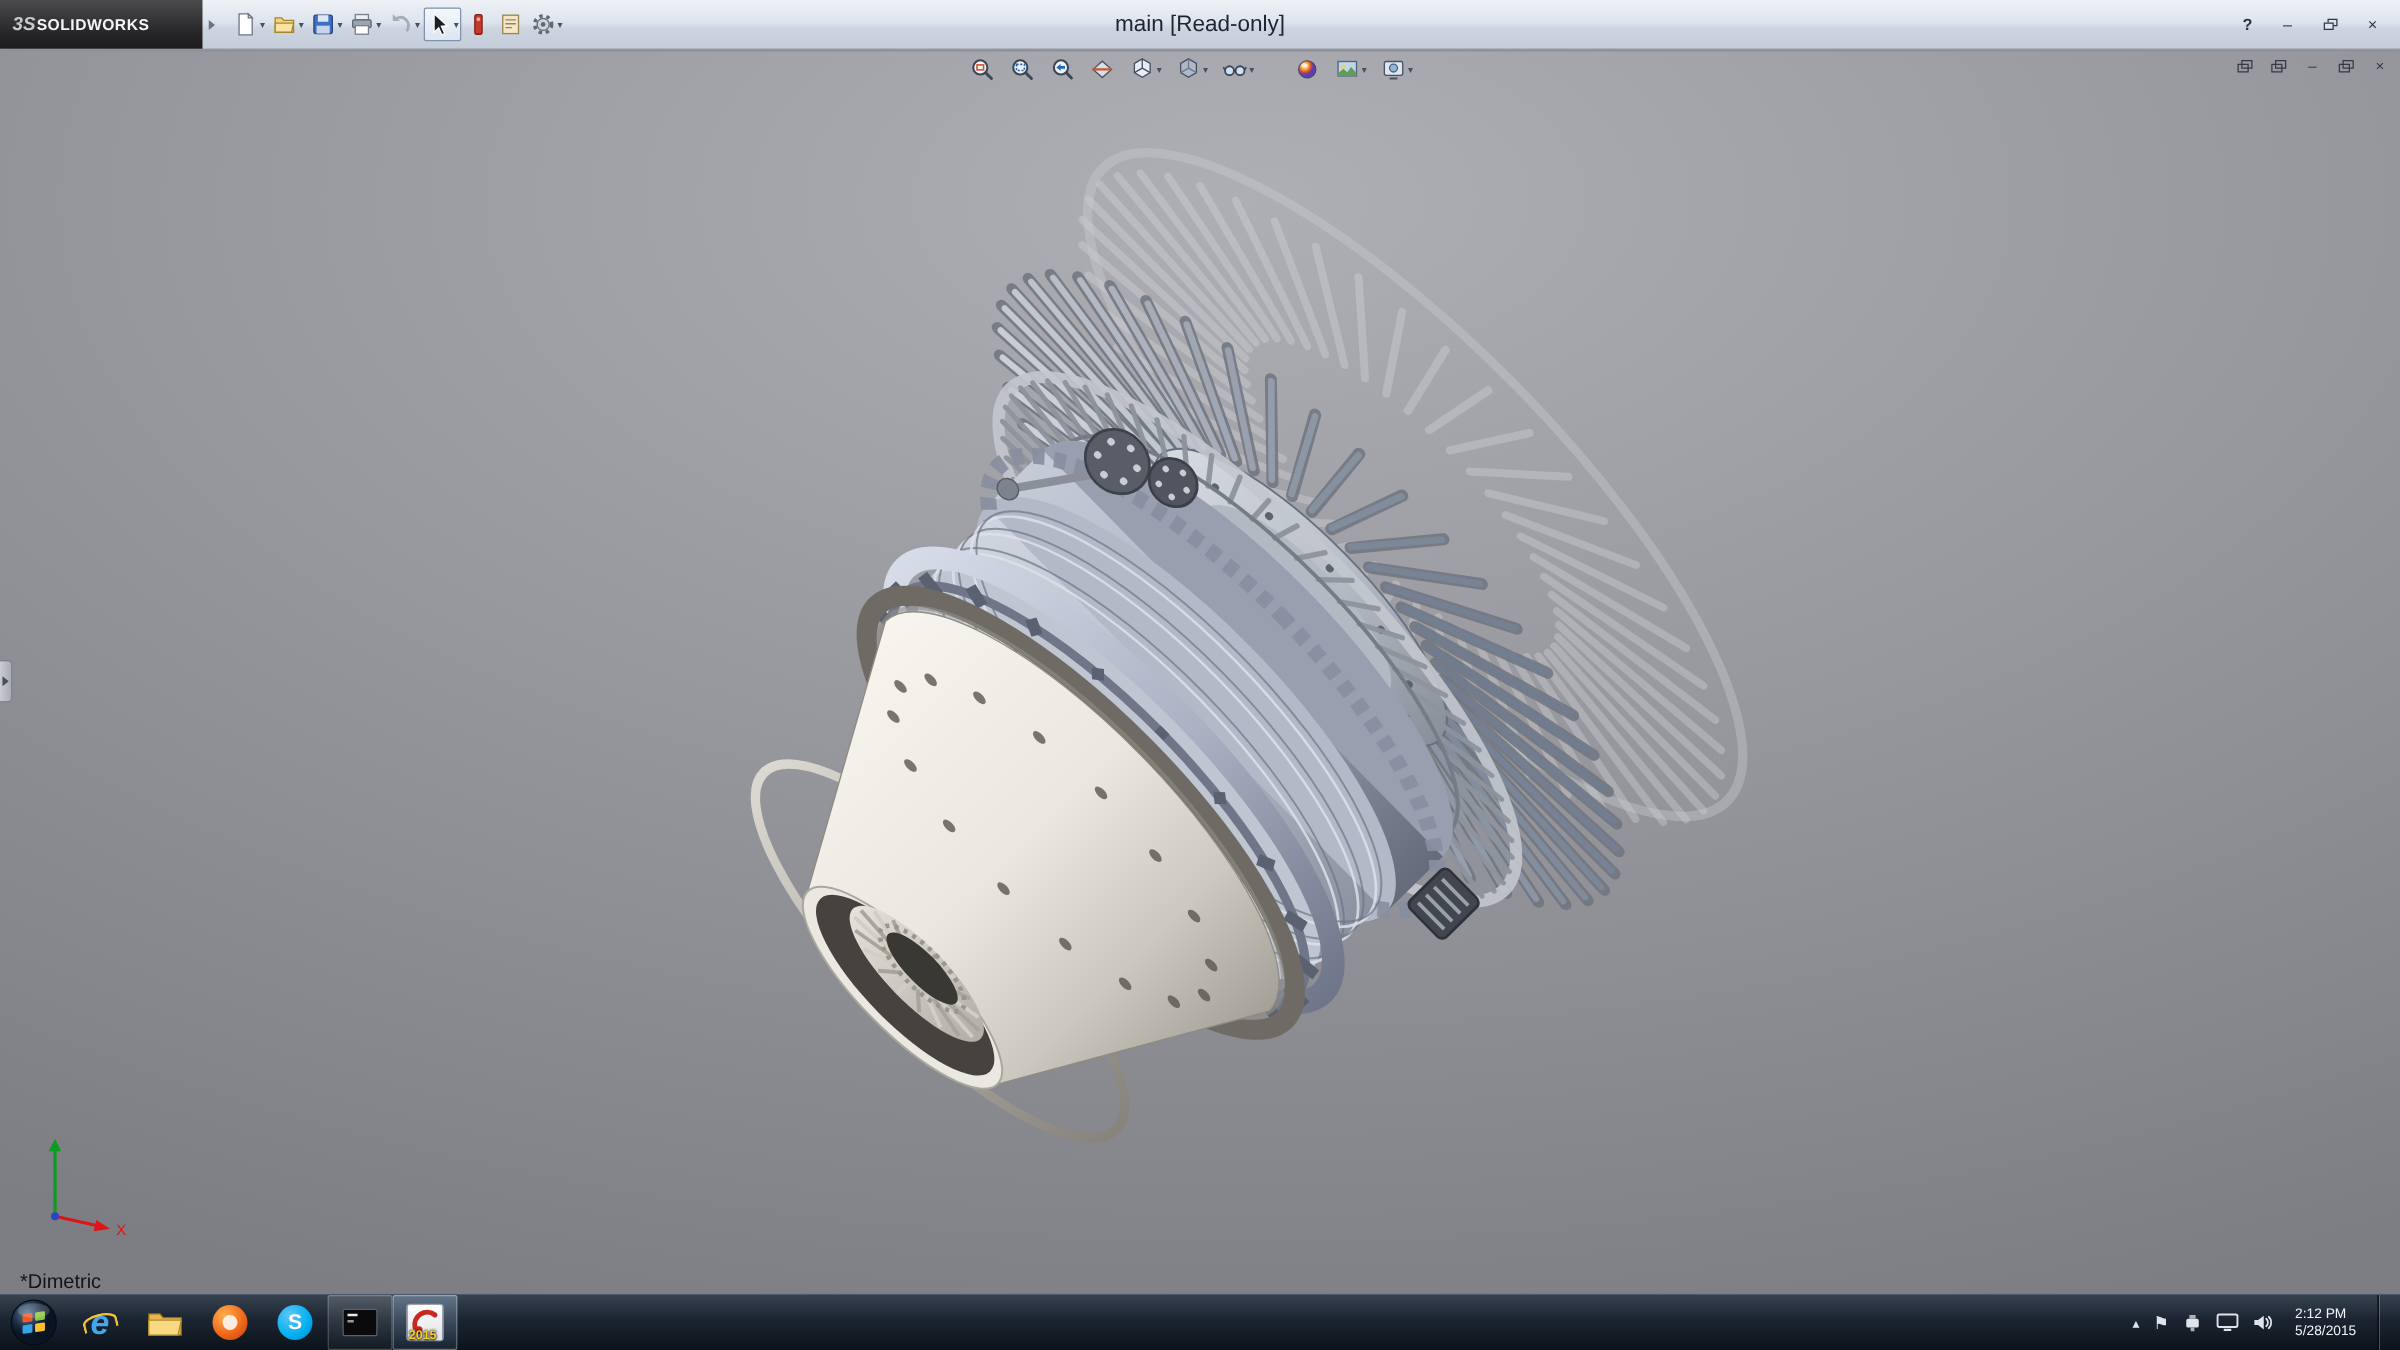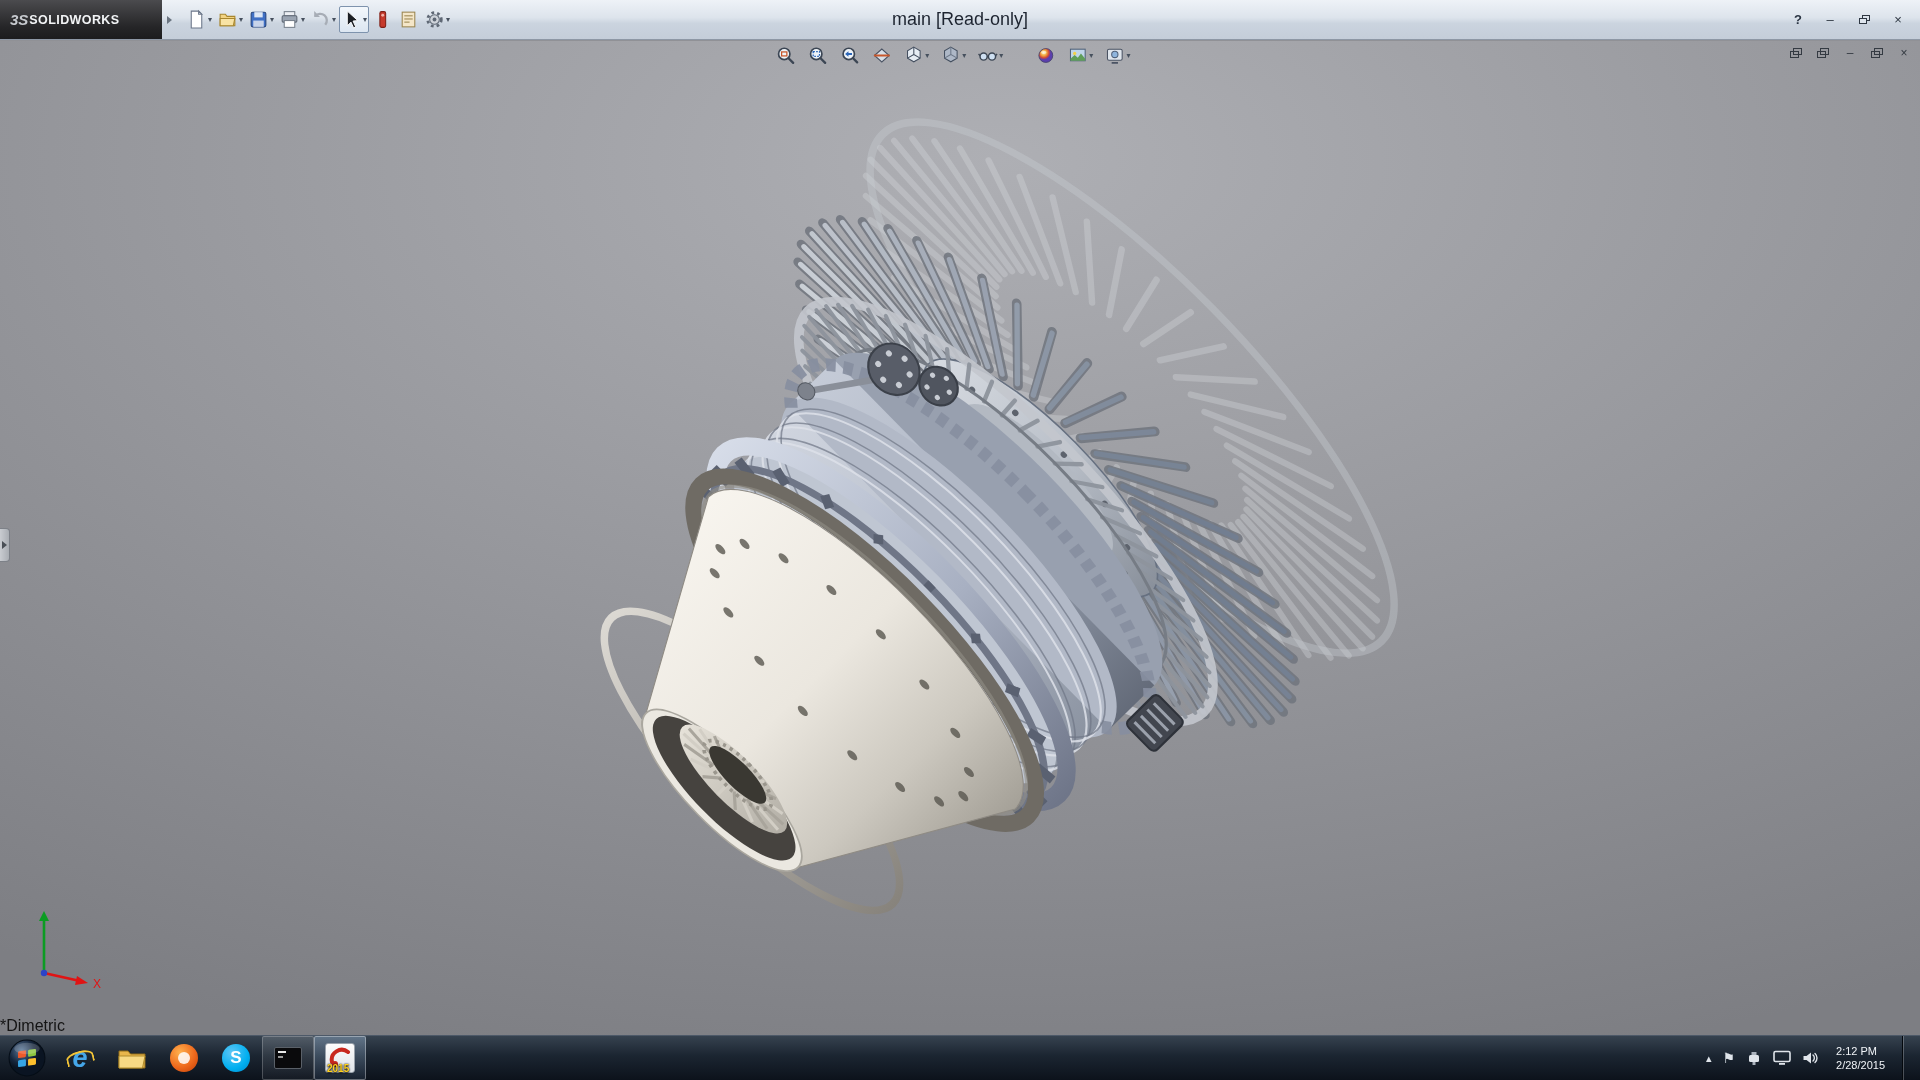--- a/index.html
+++ b/index.html
@@ -40,21 +40,21 @@
   .dc-btn{width:20px;height:18px;display:flex;align-items:center;justify-content:center;color:#343a42;font-size:12px;cursor:pointer;}
   .dc-box{position:relative;width:12px;height:10px;}
   .dc-box .box-a{position:absolute;right:0;top:0;width:9px;height:7px;border:1px solid #343a42;}
   .dc-box .box-b{position:absolute;left:0;bottom:0;width:9px;height:7px;border:1px solid #343a42;}
 
   .splitter-tab{position:absolute;left:0;top:487px;width:10px;height:34px;background:linear-gradient(90deg,#c9ccd1,#a9adb3);
     border:1px solid #7d8188;border-left:none;border-radius:0 4px 4px 0;cursor:pointer;display:flex;align-items:center;justify-content:center;}
   .splitter-tab .arr{width:0;height:0;border-top:4px solid transparent;border-bottom:4px solid transparent;border-left:5px solid #4a4f56;}
 
   .triad{position:absolute;left:8px;bottom:32px;width:100px;height:100px;z-index:4;}
-  .orient-label{position:absolute;left:0;bottom:0px;font-size:16px;color:#141414;z-index:4;}
+  .orient-label{position:absolute;left:16px;bottom:0px;font-size:16px;color:#141414;z-index:4;}
 
   
   .taskbar{position:absolute;left:0;right:0;bottom:0;height:45px;
     background:linear-gradient(180deg,#3d4document 0%,#2e3947 0%,#1a2330 40%,#0d141d 100%);
     background:linear-gradient(180deg,#36424f 0%,#1b2531 45%,#0c121b 100%);
     border-top:1px solid #4d5968;display:flex;align-items:center;z-index:40;}
   .start-btn{width:54px;height:45px;display:flex;align-items:center;justify-content:center;cursor:pointer;flex:0 0 auto;}
   .tb-items{display:flex;align-items:stretch;height:100%;}
   .task-item{width:52px;height:100%;display:flex;align-items:center;justify-content:center;cursor:pointer;position:relative;border-radius:2px;}
   .task-item.open{background:linear-gradient(rgba(255,255,255,.14),rgba(255,255,255,.03));box-shadow:inset 0 0 0 1px rgba(255,255,255,.22);}
@@ -719,17 +719,17 @@
     <svg width="18" height="16" viewBox="0 0 18 16">
         <rect x="1" y="1.5" width="16" height="10" rx="1.5" fill="none" stroke="#dfe4ea" stroke-width="1.6"></rect>
         <rect x="6" y="13" width="6" height="1.8" fill="#dfe4ea"></rect>
       </svg>
     <svg width="17" height="16" viewBox="0 0 17 16">
         <path d="M1.5 6 h3 L9 2.5 v11 L4.5 10 h-3 z" fill="#dfe4ea"></path>
         <path d="M11 5 a4 4 0 0 1 0 6 M13 3.4 a6.3 6.3 0 0 1 0 9.2" fill="none" stroke="#dfe4ea" stroke-width="1.4" stroke-linecap="round"></path>
       </svg>
     <div class="clock">
       <div>2:12 PM</div>
-      <div>2/28/2015</div>
+      <div>5/28/2015</div>
     </div>
     <div class="show-desktop"></div>
   </div>
 </div>
 
 </body></html>

